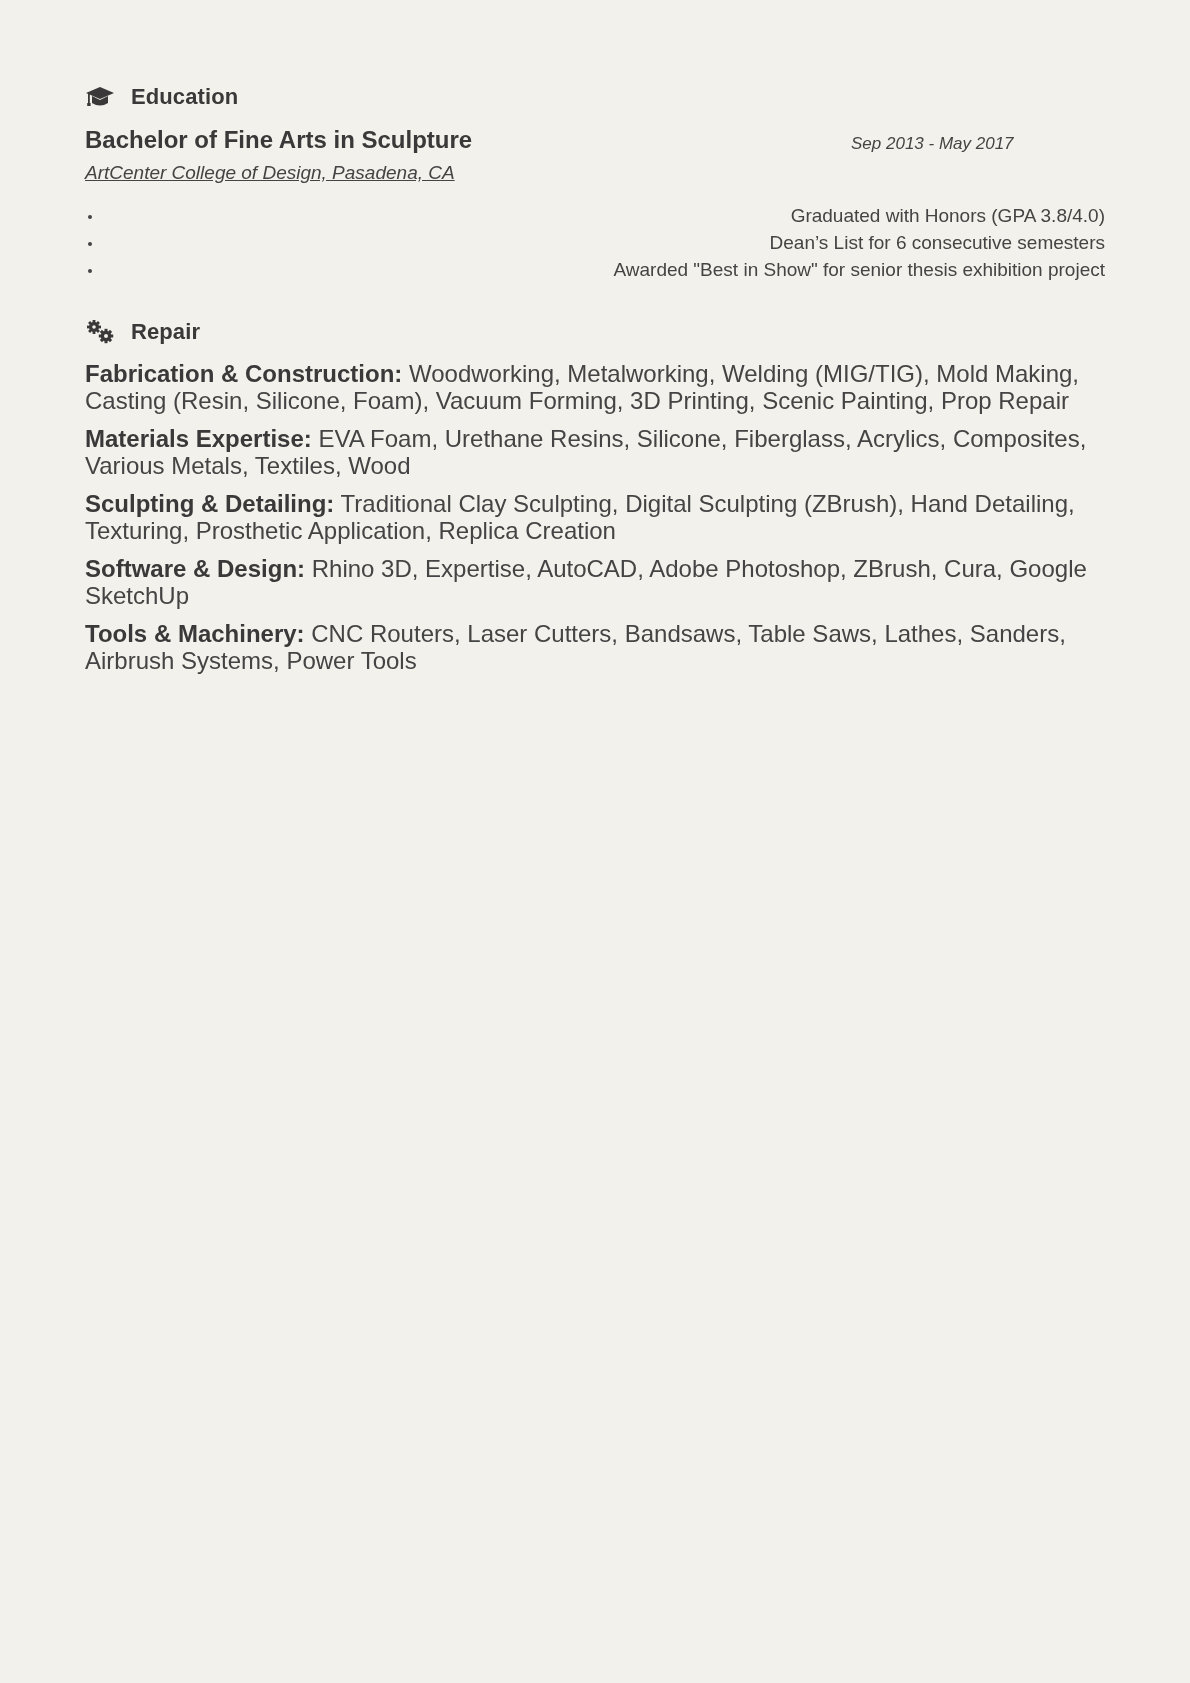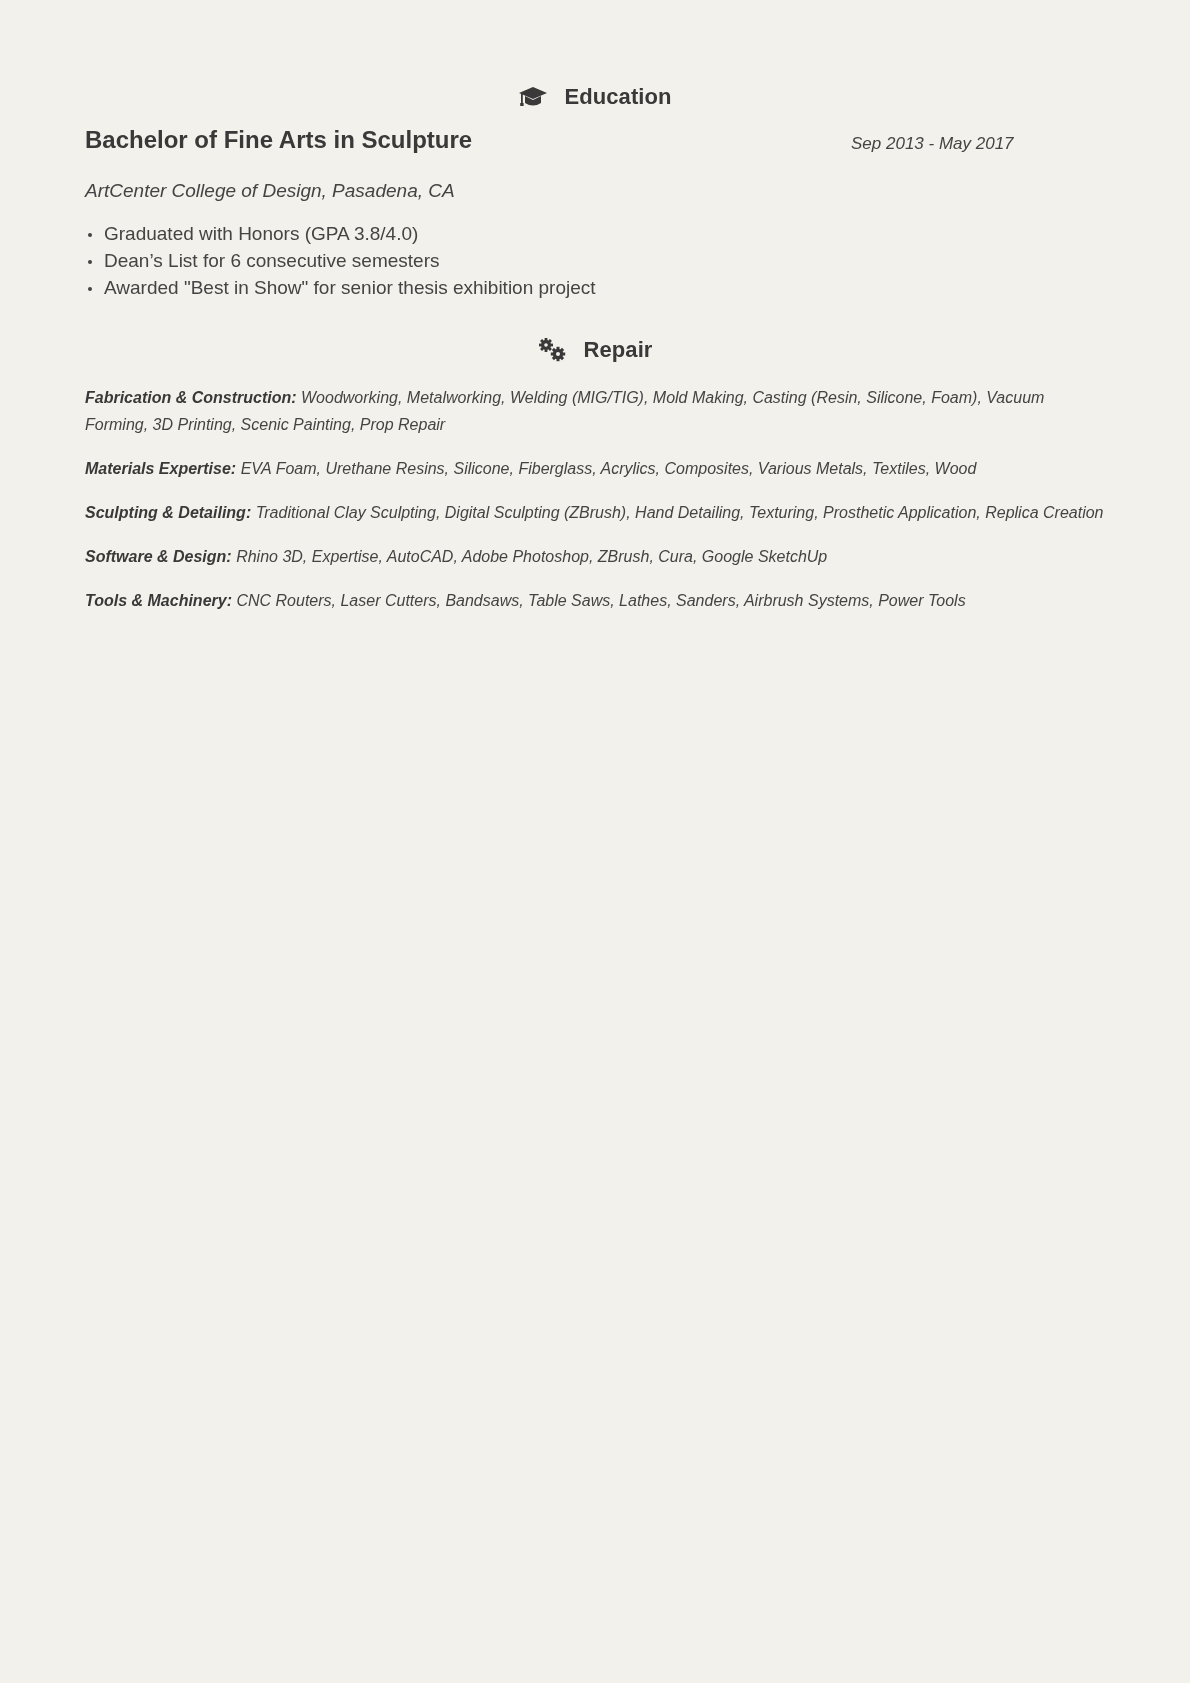--- a/index.html
+++ b/index.html
@@ -18,21 +18,20 @@
     .page {
       position: absolute;
       left: 85px;
       top: 80px;
       width: 1020px;
     }
     .section-header {
       display: flex;
       align-items: center;
       height: 34px;
-      justify-content: center;
     }
     .section-header .icon {
       width: 30px;
       height: 26px;
       display: inline-flex;
       align-items: center;
       justify-content: flex-start;
       margin-right: 16px;
     }
     .section-title {
@@ -55,55 +54,56 @@
       top: 4px;
       left: 766px;
       font-size: 17px;
       font-style: italic;
       line-height: 24px;
       color: #444;
     }
     .edu-school {
       font-size: 19px;
       font-style: italic;
-      margin-top: 27px;
+      margin-top: 9px;
       line-height: 24px;
       color: #444;
+      text-decoration: underline;
     }
     .edu-bullets {
       list-style: none;
       margin: 17px 0 0 0;
       padding: 0;
     }
     .edu-bullets li {
       font-size: 19px;
       line-height: 27px;
       position: relative;
       padding-left: 19px;
       color: #444;
+      text-align: right;
     }
     .edu-bullets li::before {
       content: "";
       position: absolute;
       left: 3px;
       top: 13px;
       width: 4px;
       height: 4px;
       border-radius: 50%;
       background: #444;
     }
     .skills-section {
       margin-top: 32px;
     }
     .skill-row {
-      font-size: 16px;
+      font-size: 24px;
       line-height: 27px;
       color: #444;
-      margin-top: 17px;
-      font-style: italic;
+      margin-top: 11px;
     }
     .skill-row:first-of-type {
       margin-top: 14px;
     }
     .skill-label {
       font-weight: bold;
       color: #3a3838;
     }
   </style>
 </head>

